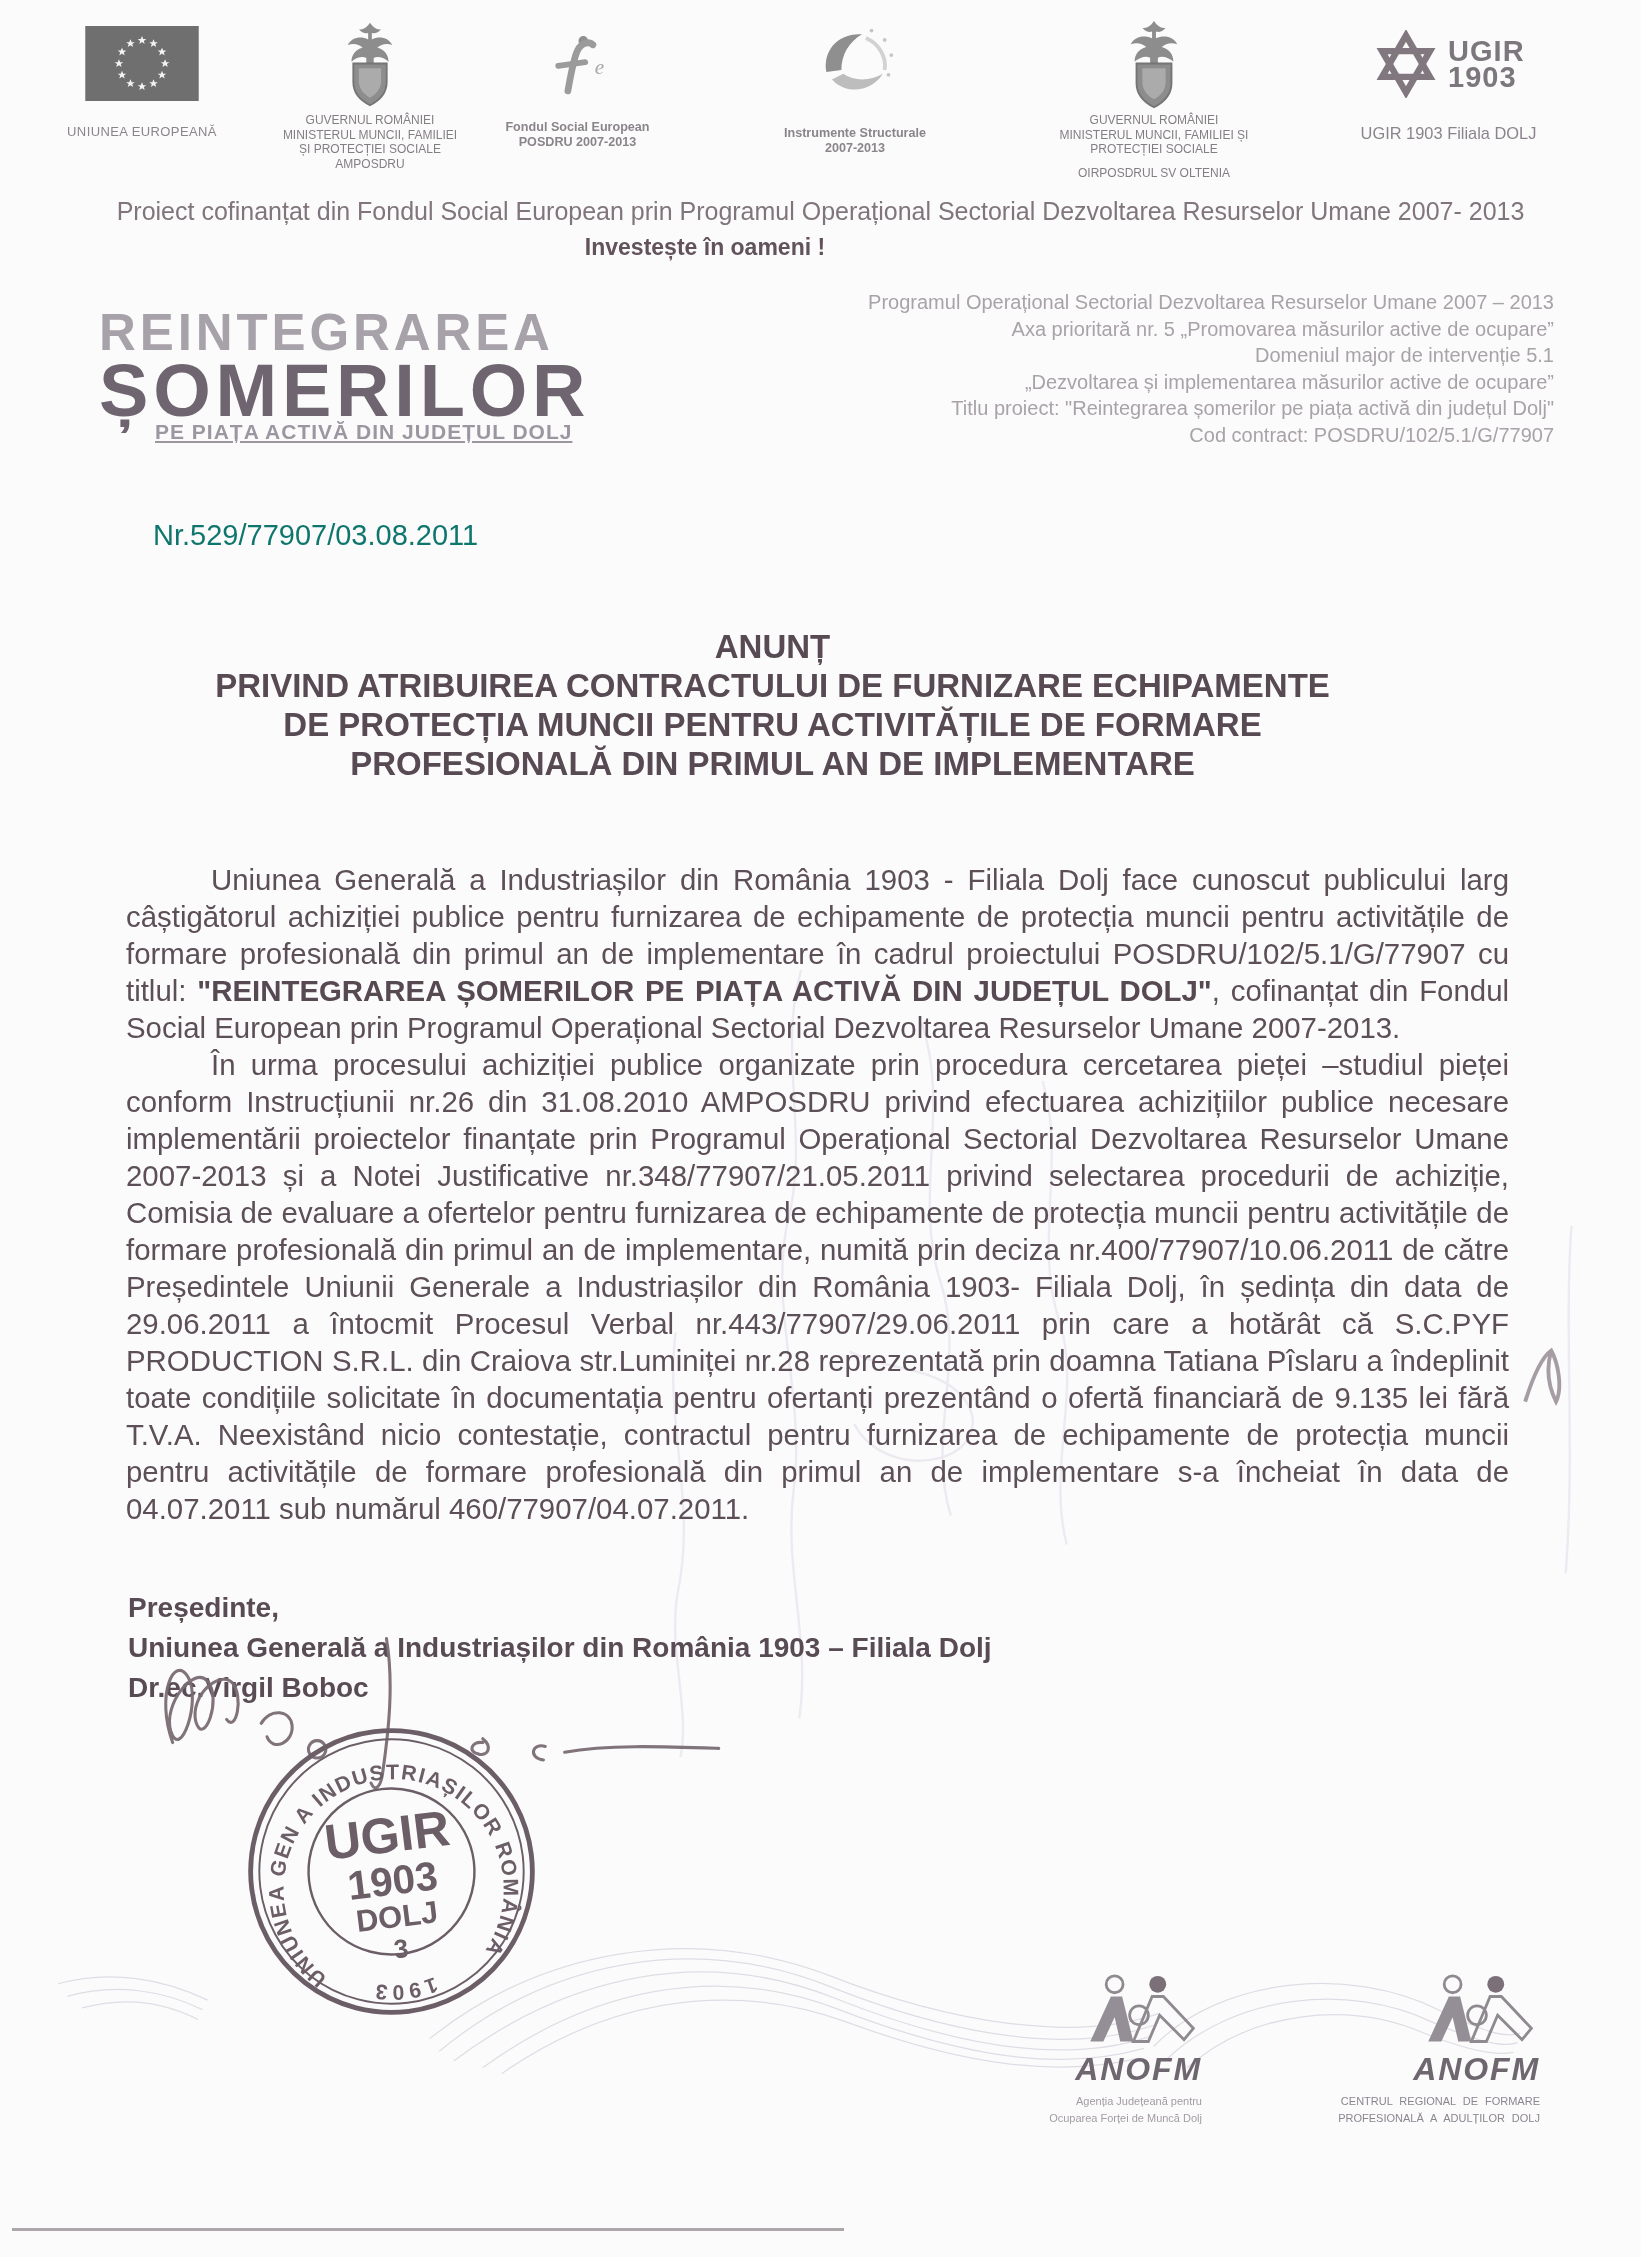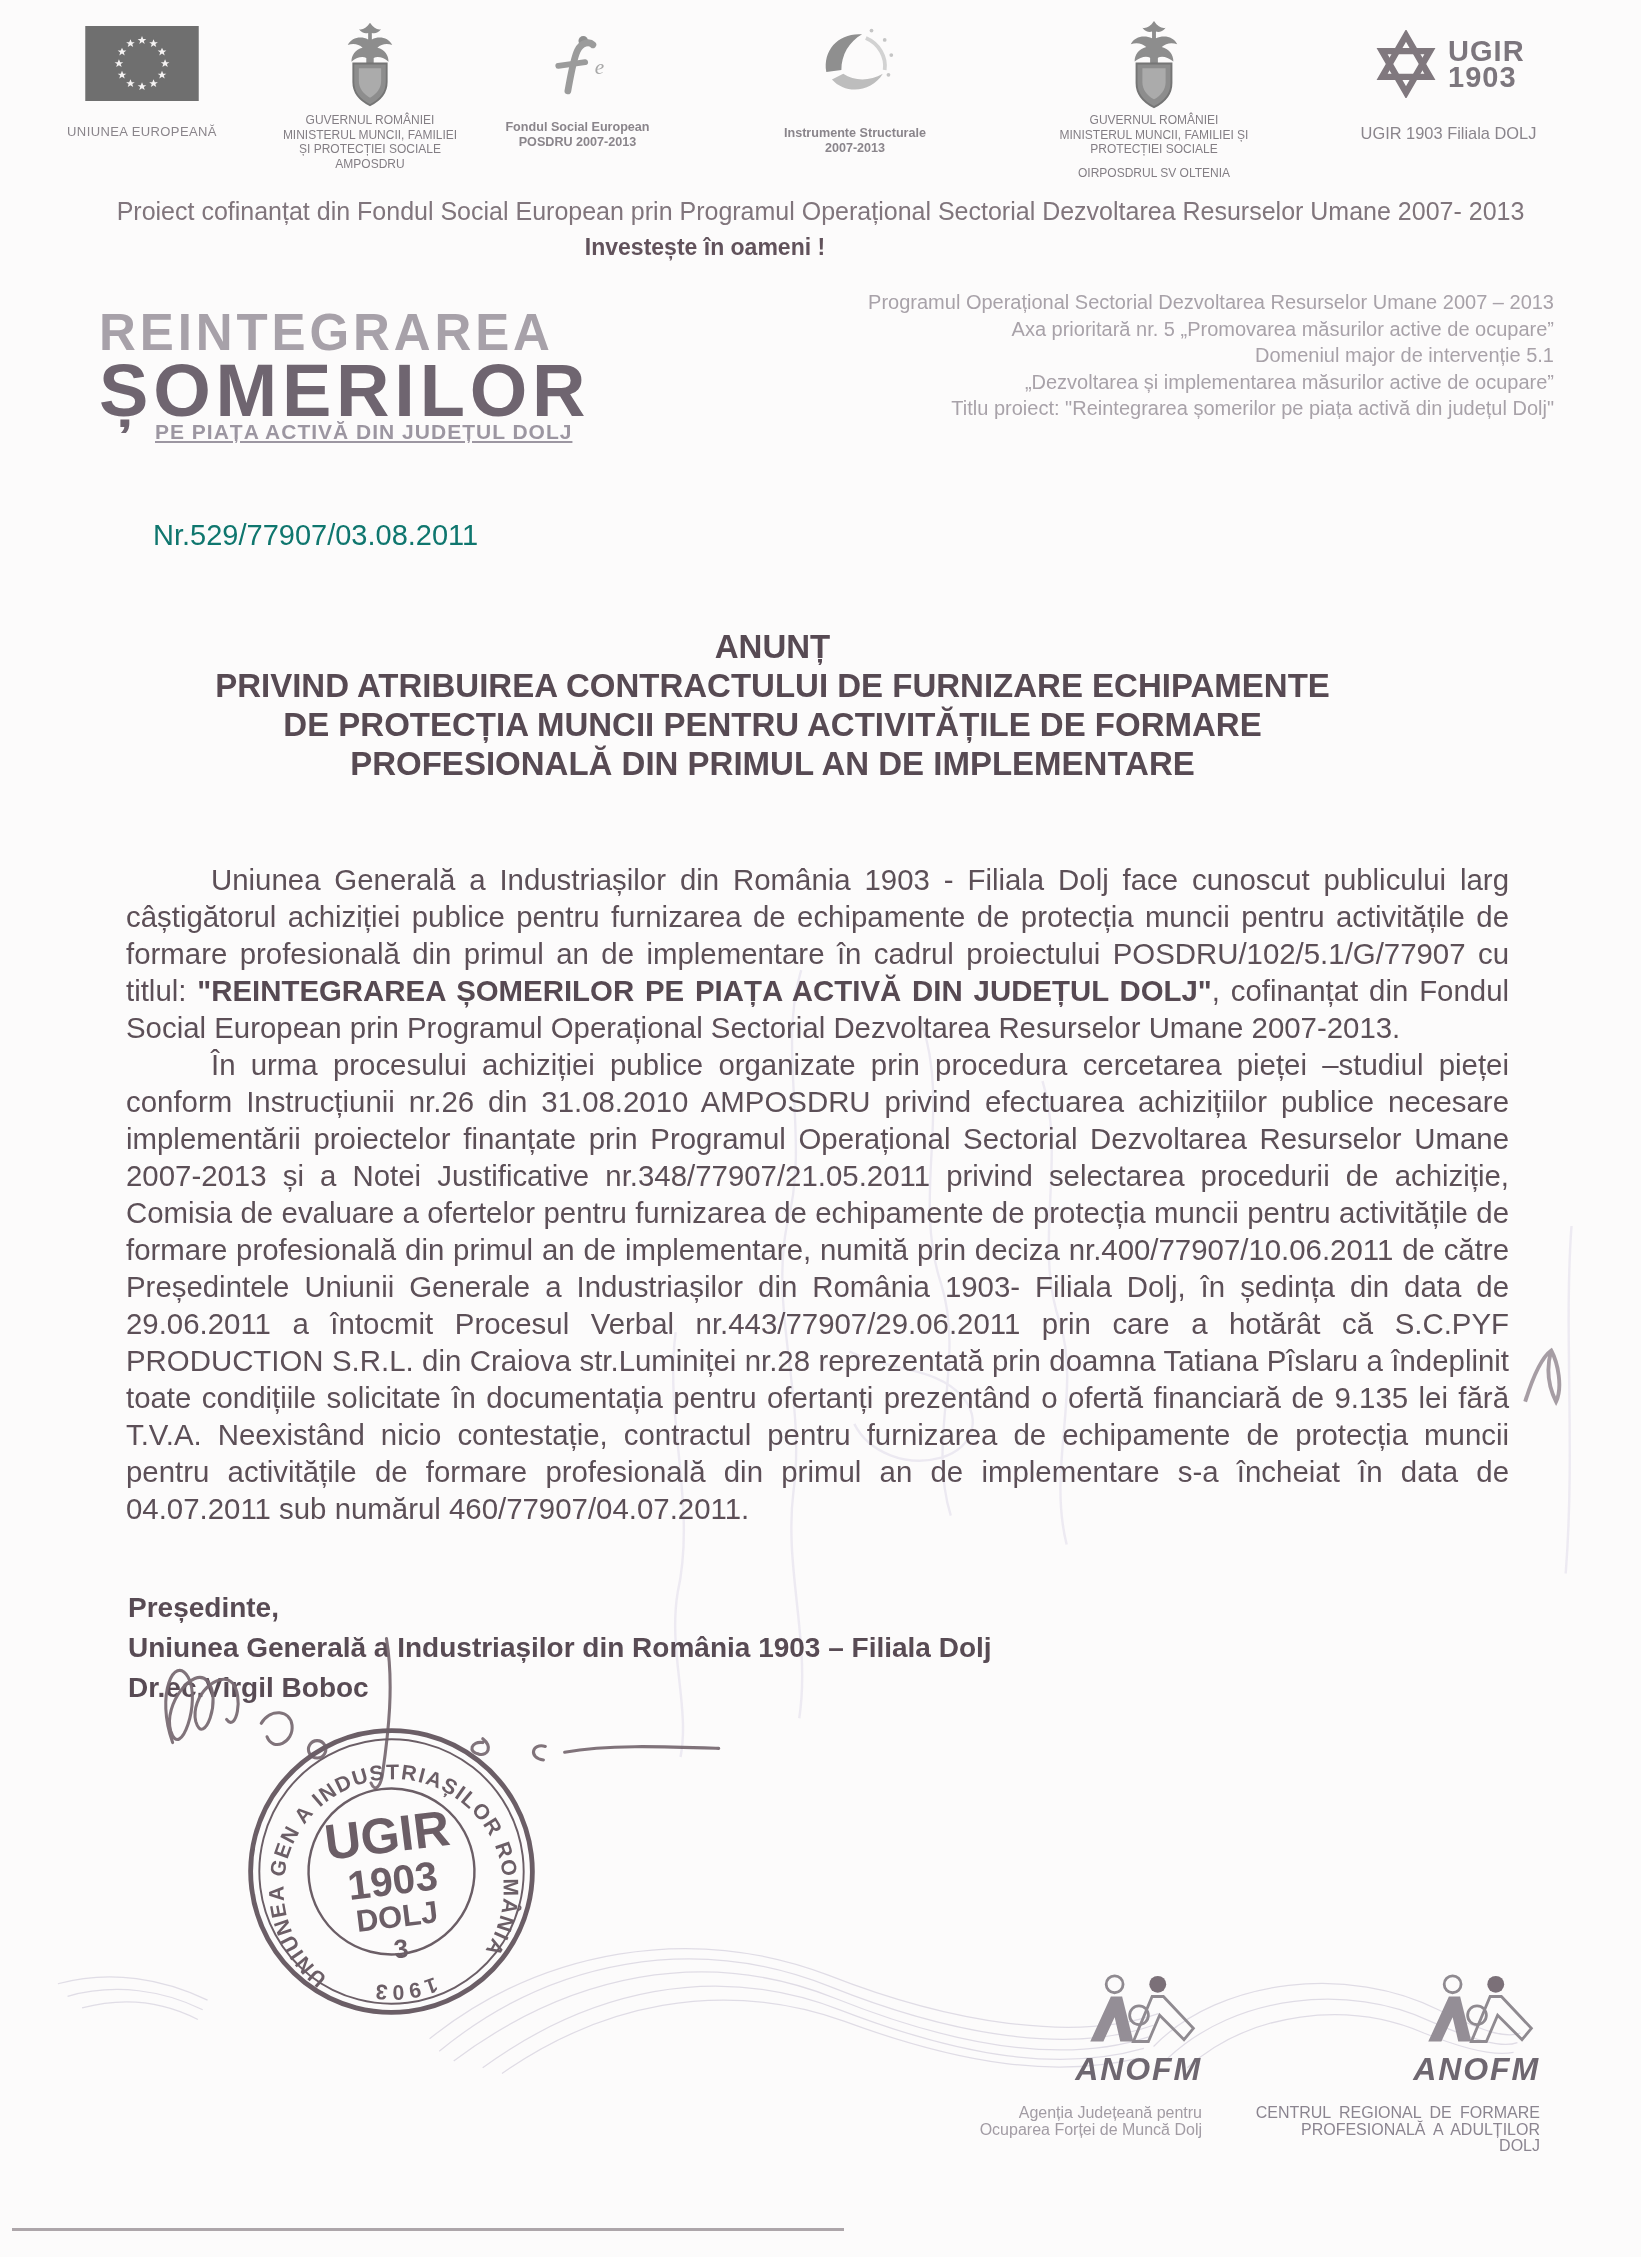--- a/index.html
+++ b/index.html
@@ -58,21 +58,21 @@
   .signature{position:absolute;top:1588px;left:128px;font-size:28px;font-weight:bold;
     line-height:40px;color:#584b54;}
   .sig-squiggle{position:absolute;top:1627px;left:145px;}
   .stamp{position:absolute;top:1721px;left:241px;}
 
   
   .footer-logo{position:absolute;top:1974px;text-align:right;}
   .fb-left{left:951px;width:251px;}
   .fb-right{left:1255px;width:285px;}
   .fb-brand{font-size:32px;font-weight:bold;font-style:italic;letter-spacing:1.9px;color:#6e6770;margin-top:-1.9px;}
-  .fb-caption{margin-top:17px;font-size:16px;line-height:16.4px;}
+  .fb-caption{margin-top:5px;font-size:11px;line-height:16.4px;}
   .fb-left .fb-caption{color:#a29ca4;}
   .fb-right .fb-caption{color:#8b8590;word-spacing:3.9px;}
   .fb-caption span{display:block;}
 
   .bottom-rule{position:absolute;top:2228px;left:11.6px;width:832px;height:2.9px;
     background:#8b8188;opacity:.7;}
 
   .decor{position:absolute;top:0;left:0;z-index:0;pointer-events:none;}
   .layer{z-index:1;}
 </style>
@@ -225,20 +225,21 @@
 
   <div class="funding-line layer">Proiect cofinanțat din Fondul Social European prin Programul Operațional Sectorial Dezvoltarea Resurselor Umane 2007- 2013</div>
   <div class="motto layer">Investește în oameni !</div>
 
   <div class="program-info layer">
     <div>Programul Operațional Sectorial Dezvoltarea Resurselor Umane 2007 – 2013</div>
     <div>Axa prioritară nr. 5 „Promovarea măsurilor active de ocupare”</div>
     <div>Domeniul major de intervenție 5.1</div>
     <div>„Dezvoltarea și implementarea măsurilor active de ocupare”</div>
     <div>Titlu proiect: "Reintegrarea șomerilor pe piața activă din județul Dolj"</div>
+    <div>Cod contract: POSDRU/102/5.1/G/77907</div>
   </div>
 
   <div class="project-logo layer">
     <div class="pl1">REINTEGRAREA</div>
     <div class="pl2">ȘOMERILOR</div>
     <div class="pl3">PE PIAȚA ACTIVĂ DIN JUDEȚUL DOLJ</div>
   </div>
 
   <div class="ref-number layer">Nr.529/77907/03.08.2011</div>
 

